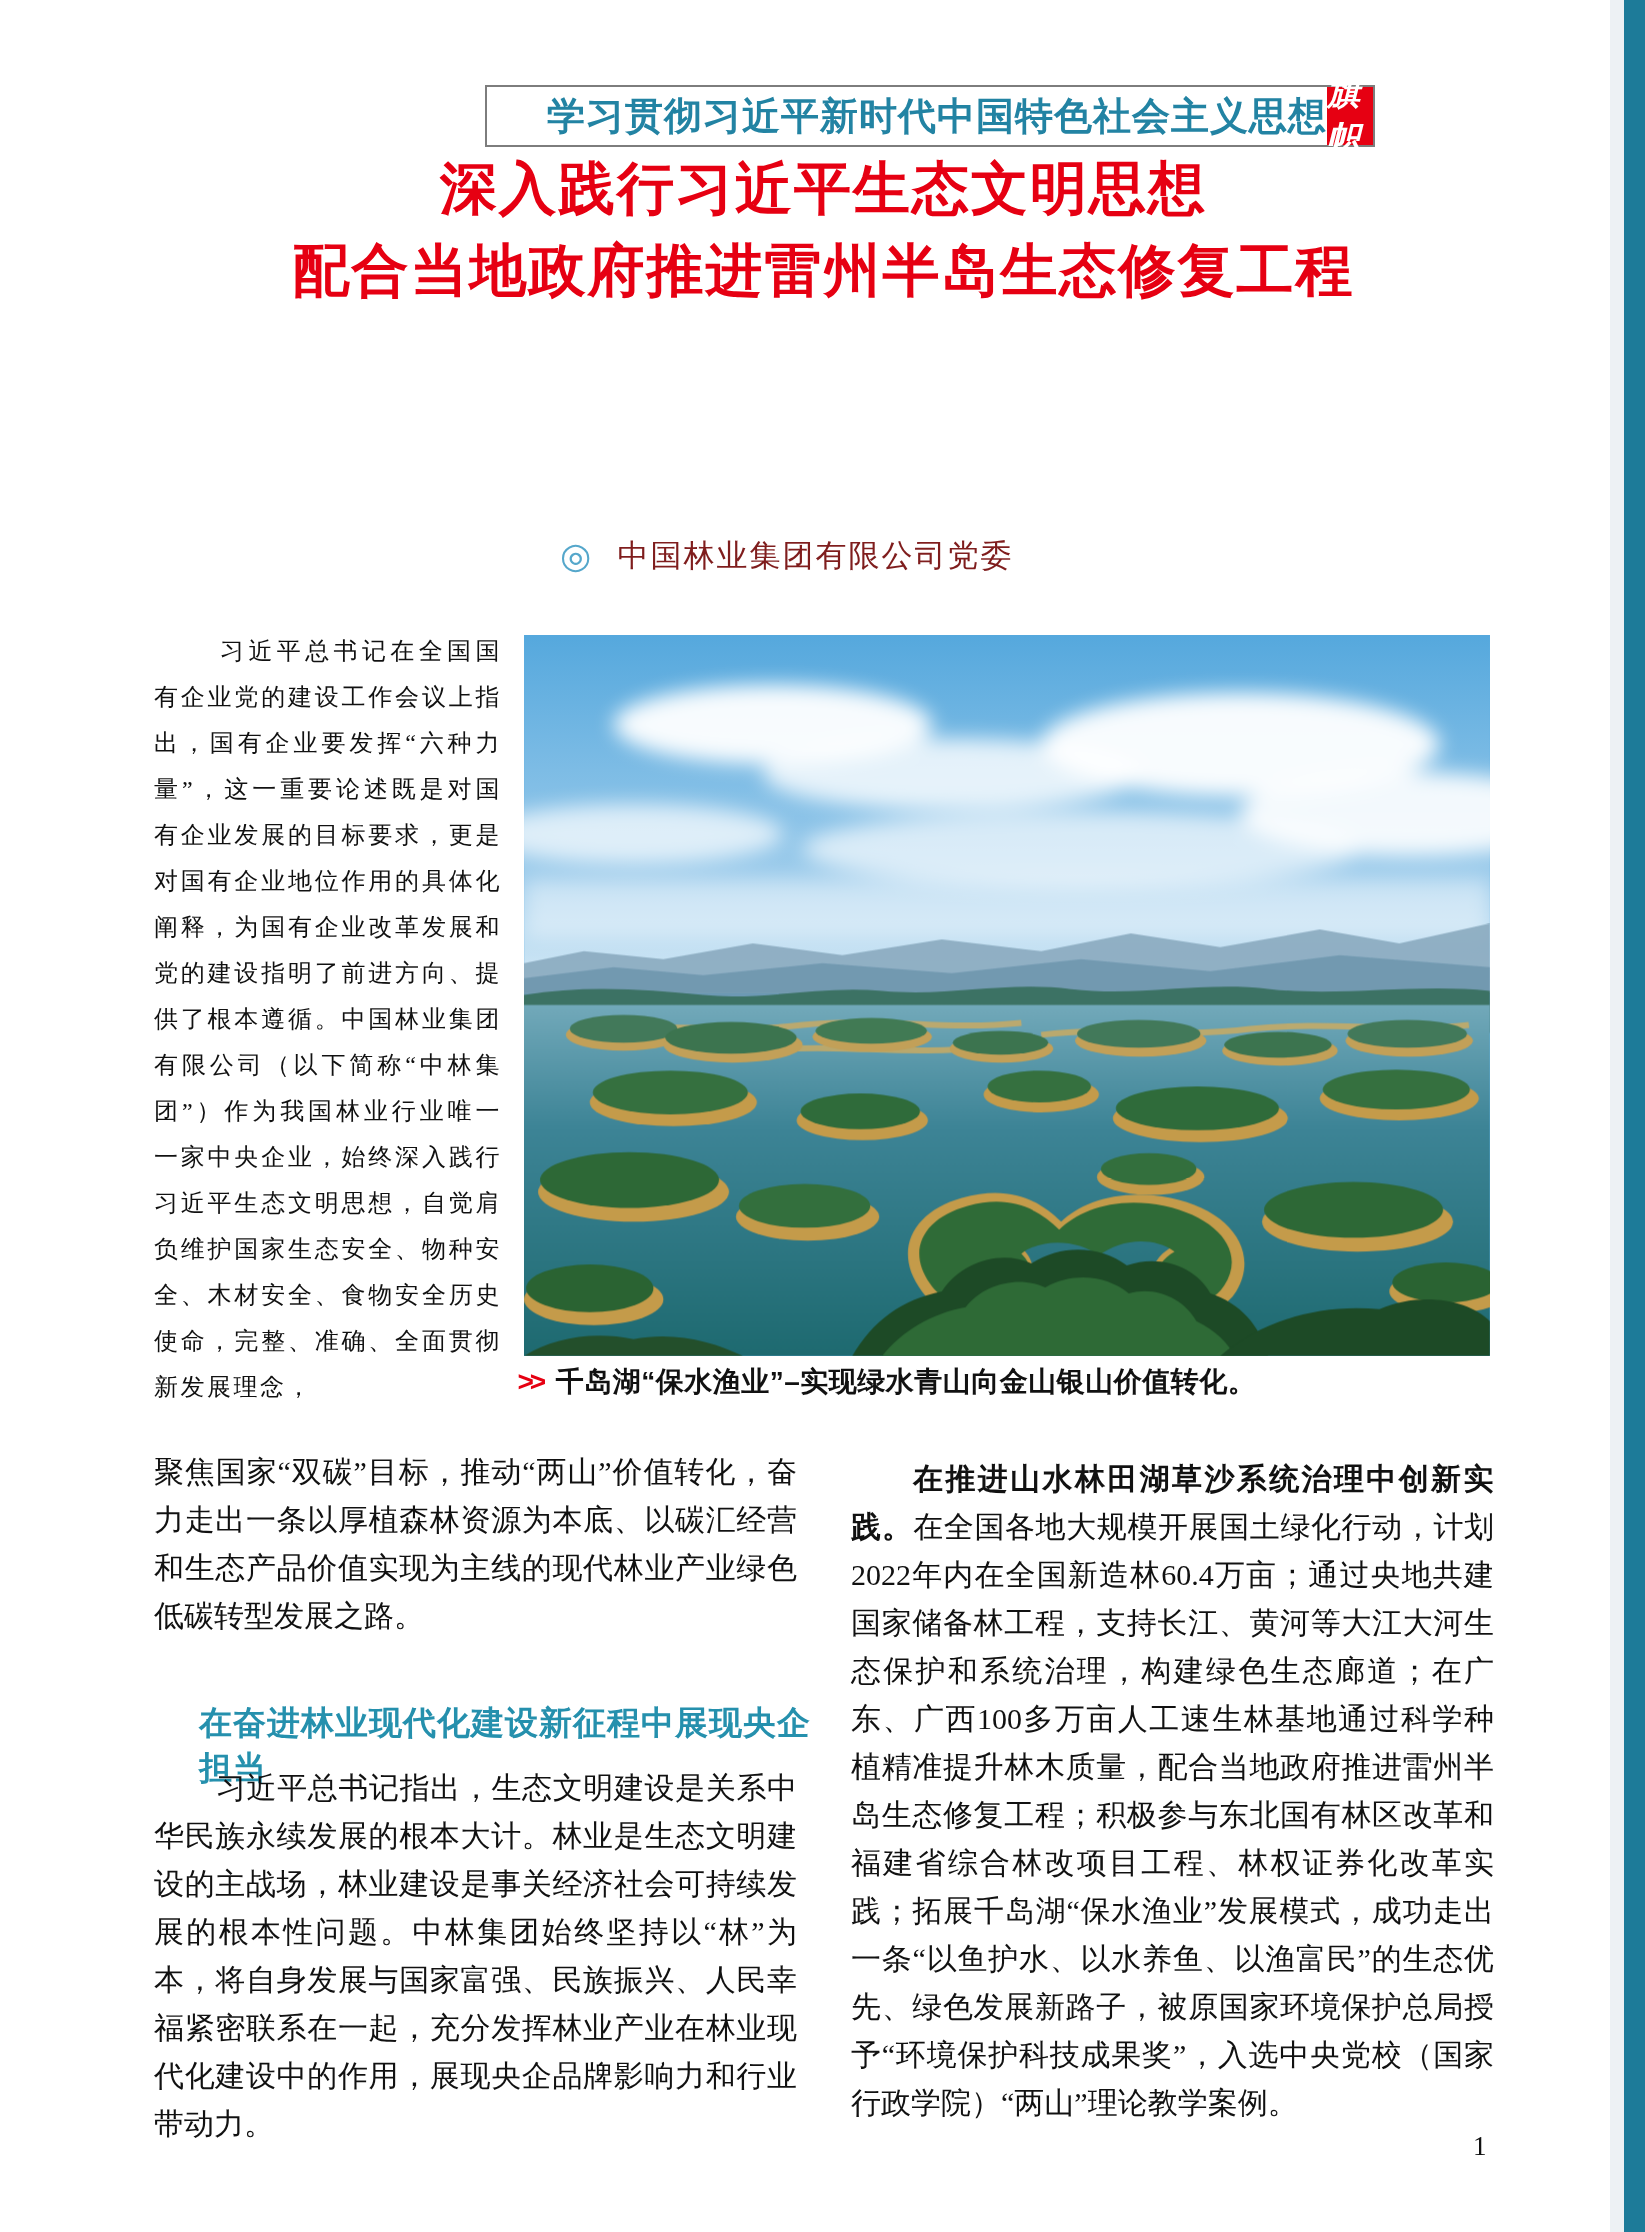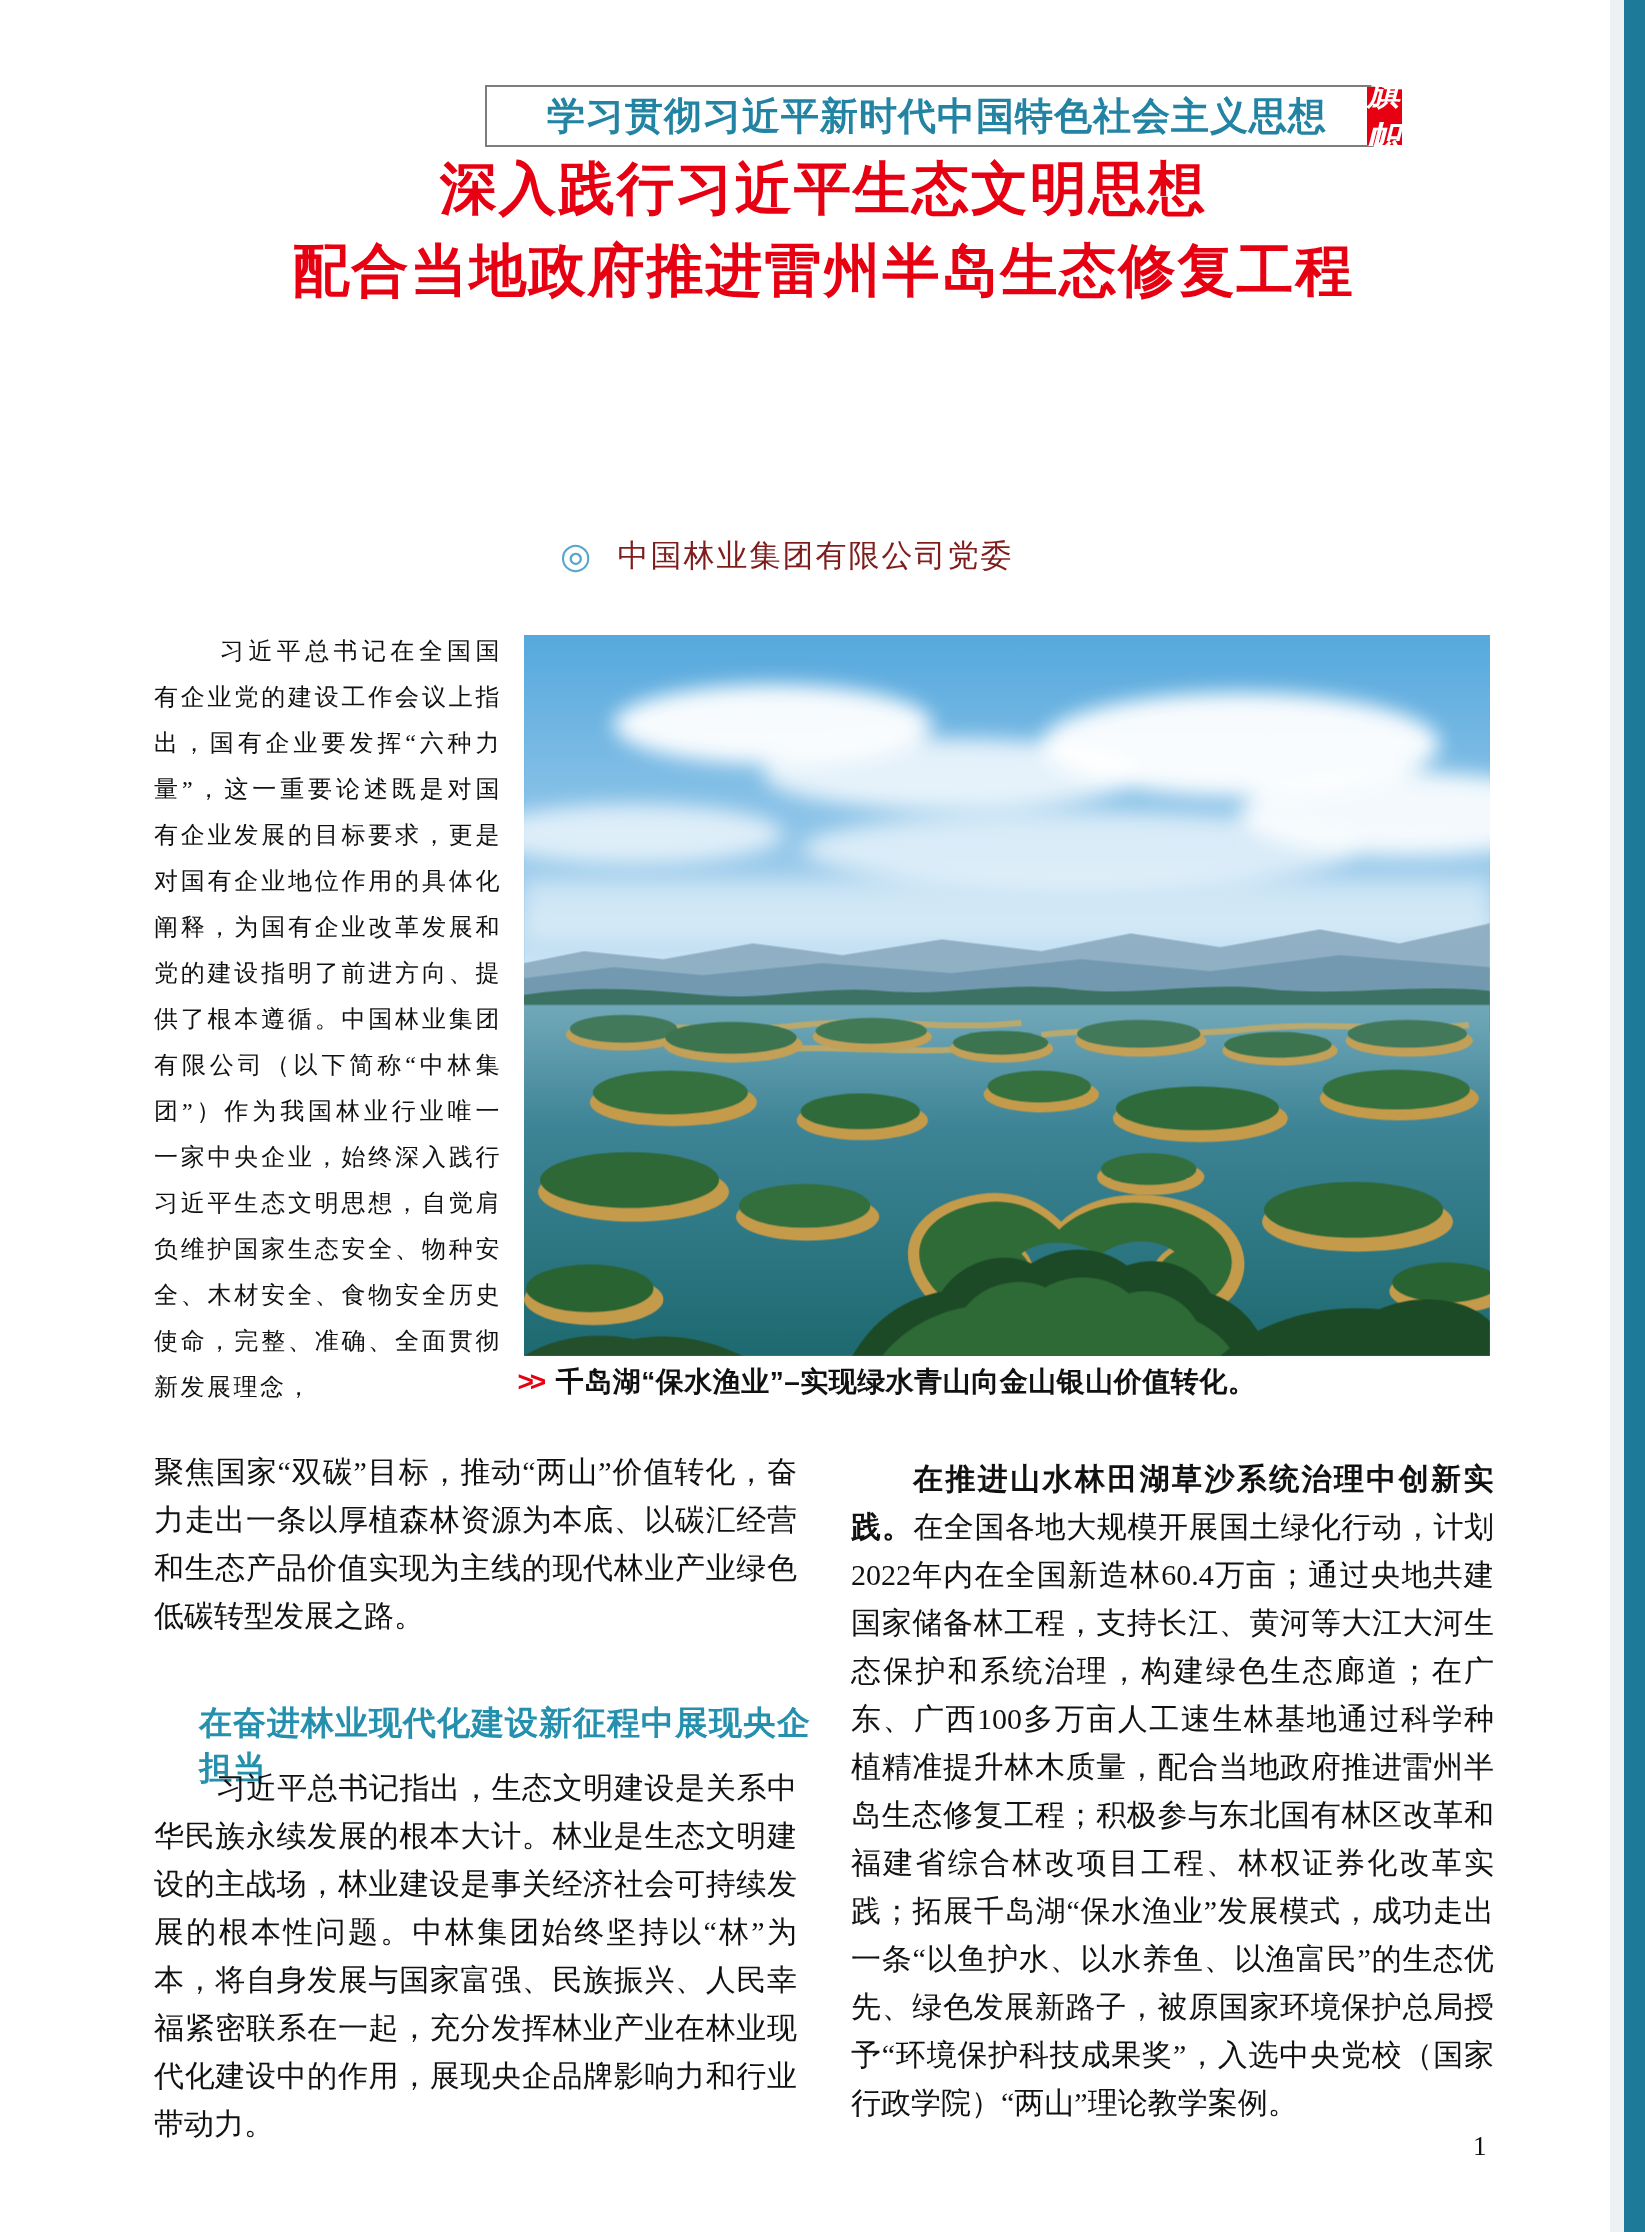--- a/index.html
+++ b/index.html
@@ -9,21 +9,21 @@
   .rail-gray{position:absolute;top:0;right:22px;width:14px;height:2233px;background:#edf1f4;}
   .rail-teal{position:absolute;top:0;right:0;width:22px;height:2233px;background:#1d7b99;}
   
   .header-bar{position:absolute;left:485px;top:85px;width:890px;height:62px;box-sizing:border-box;
               border:2px solid #7d7d7d;background:#fff;display:flex;align-items:stretch;padding-left:46px;}
   .header-slogan{flex:1;display:flex;align-items:center;padding-left:14px;white-space:nowrap;
                  font-family:"Liberation Sans","DejaVu Sans",sans-serif;font-weight:700;
                  font-size:38px;color:#2283a3;letter-spacing:1px;}
   .header-logo{width:70px;background:#e60012;color:#ffffff;display:flex;align-items:center;justify-content:center;
                font-family:"DejaVu Serif","Liberation Serif",serif;font-style:italic;font-weight:700;
-               font-size:33px;letter-spacing:2px;transform-origin:center;margin-left:40px;}
+               font-size:33px;letter-spacing:2px;transform-origin:center;}
   
   .title{position:absolute;left:154px;top:147px;width:1339px;text-align:center;color:#e60012;
          font-family:"Liberation Sans","DejaVu Sans",sans-serif;font-weight:900;
          font-size:57px;line-height:82px;letter-spacing:2px;}
   
   .byline{position:absolute;left:560px;top:535px;display:flex;align-items:center;gap:26px;}
   .byline-marker{color:#55a7cb;font-size:36px;line-height:36px;font-family:"DejaVu Sans",sans-serif;}
   .byline-author{font-family:"Liberation Sans","DejaVu Sans",sans-serif;font-size:31px;color:#7f1d1d;letter-spacing:2px;}
   
   .para-narrow{position:absolute;left:154px;top:628px;width:348px;

